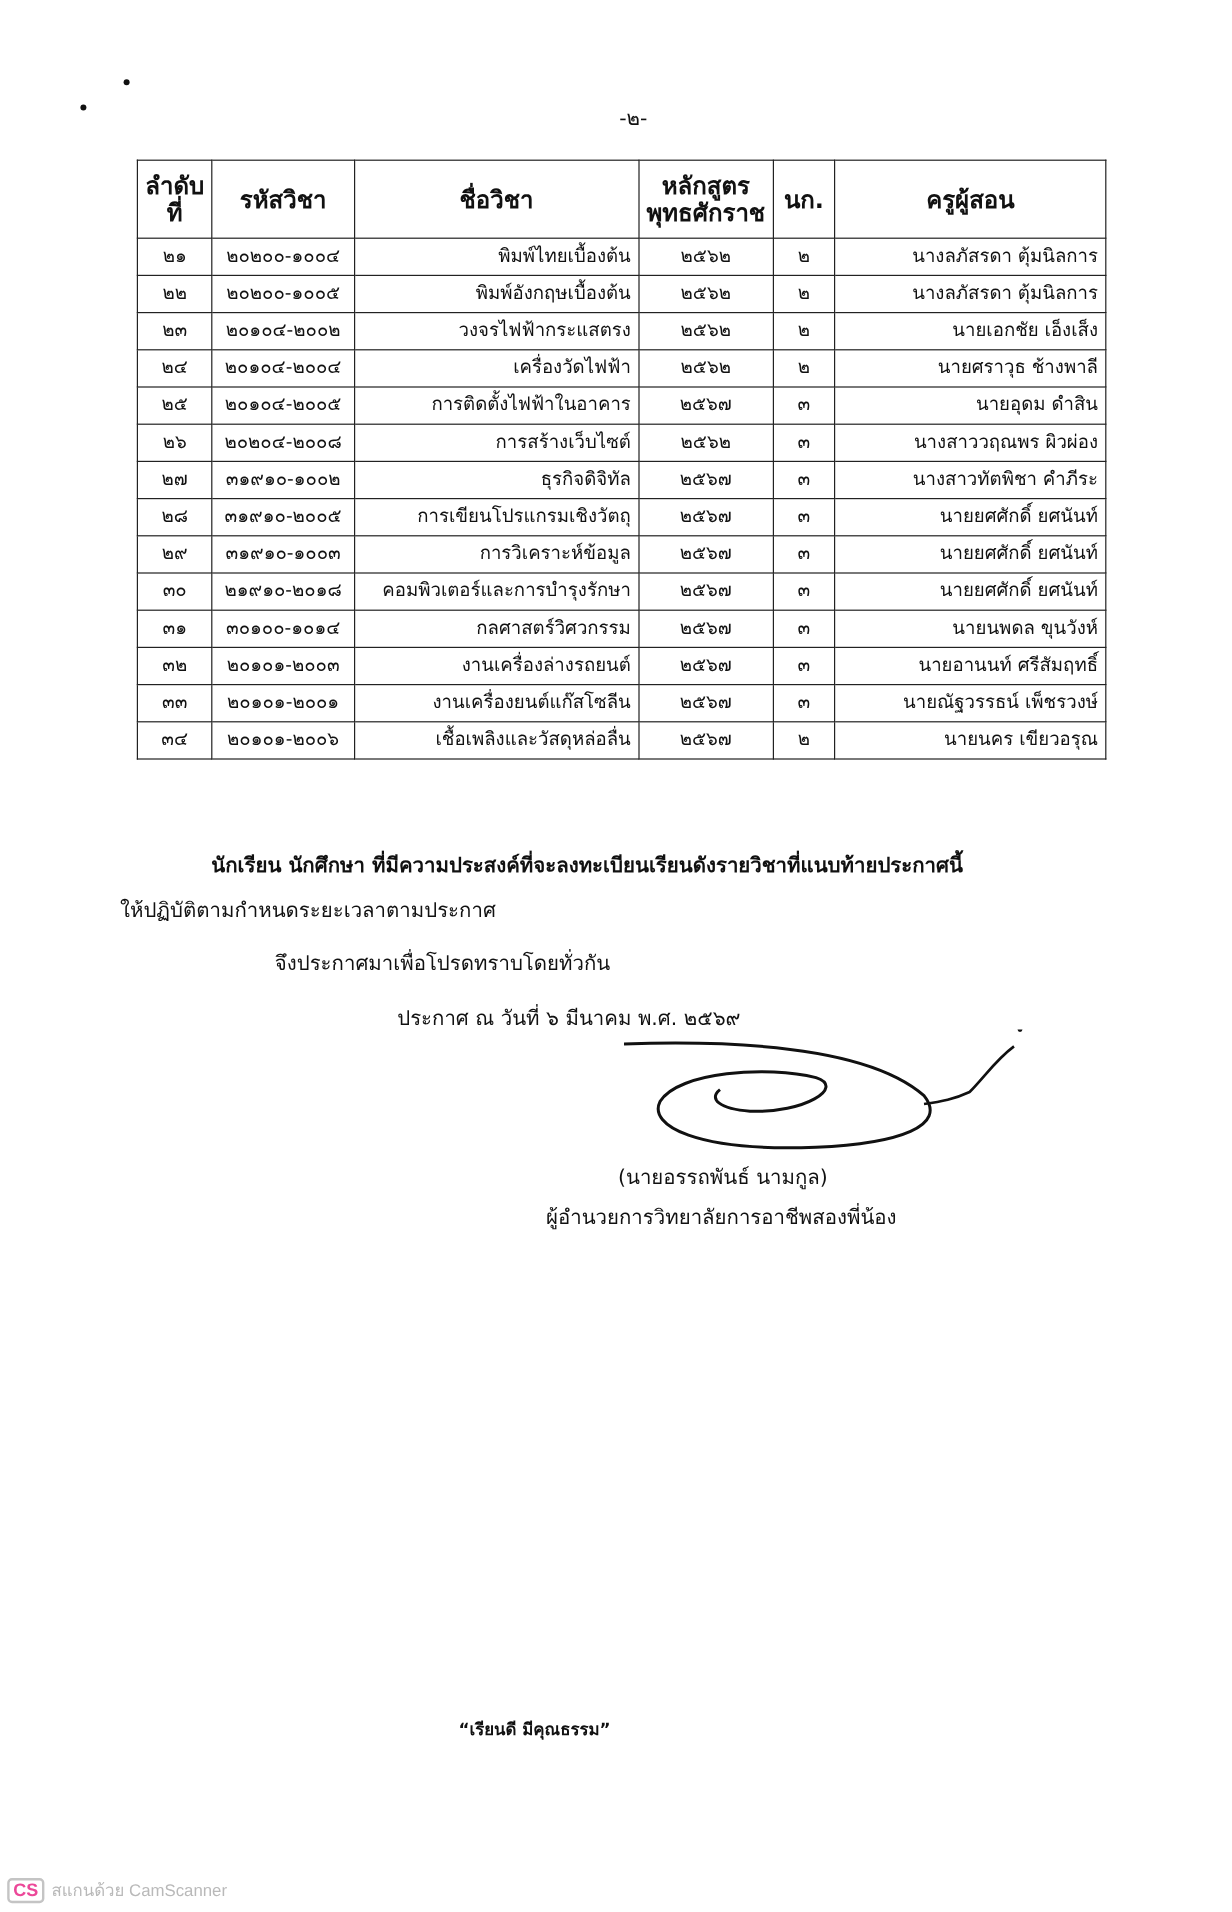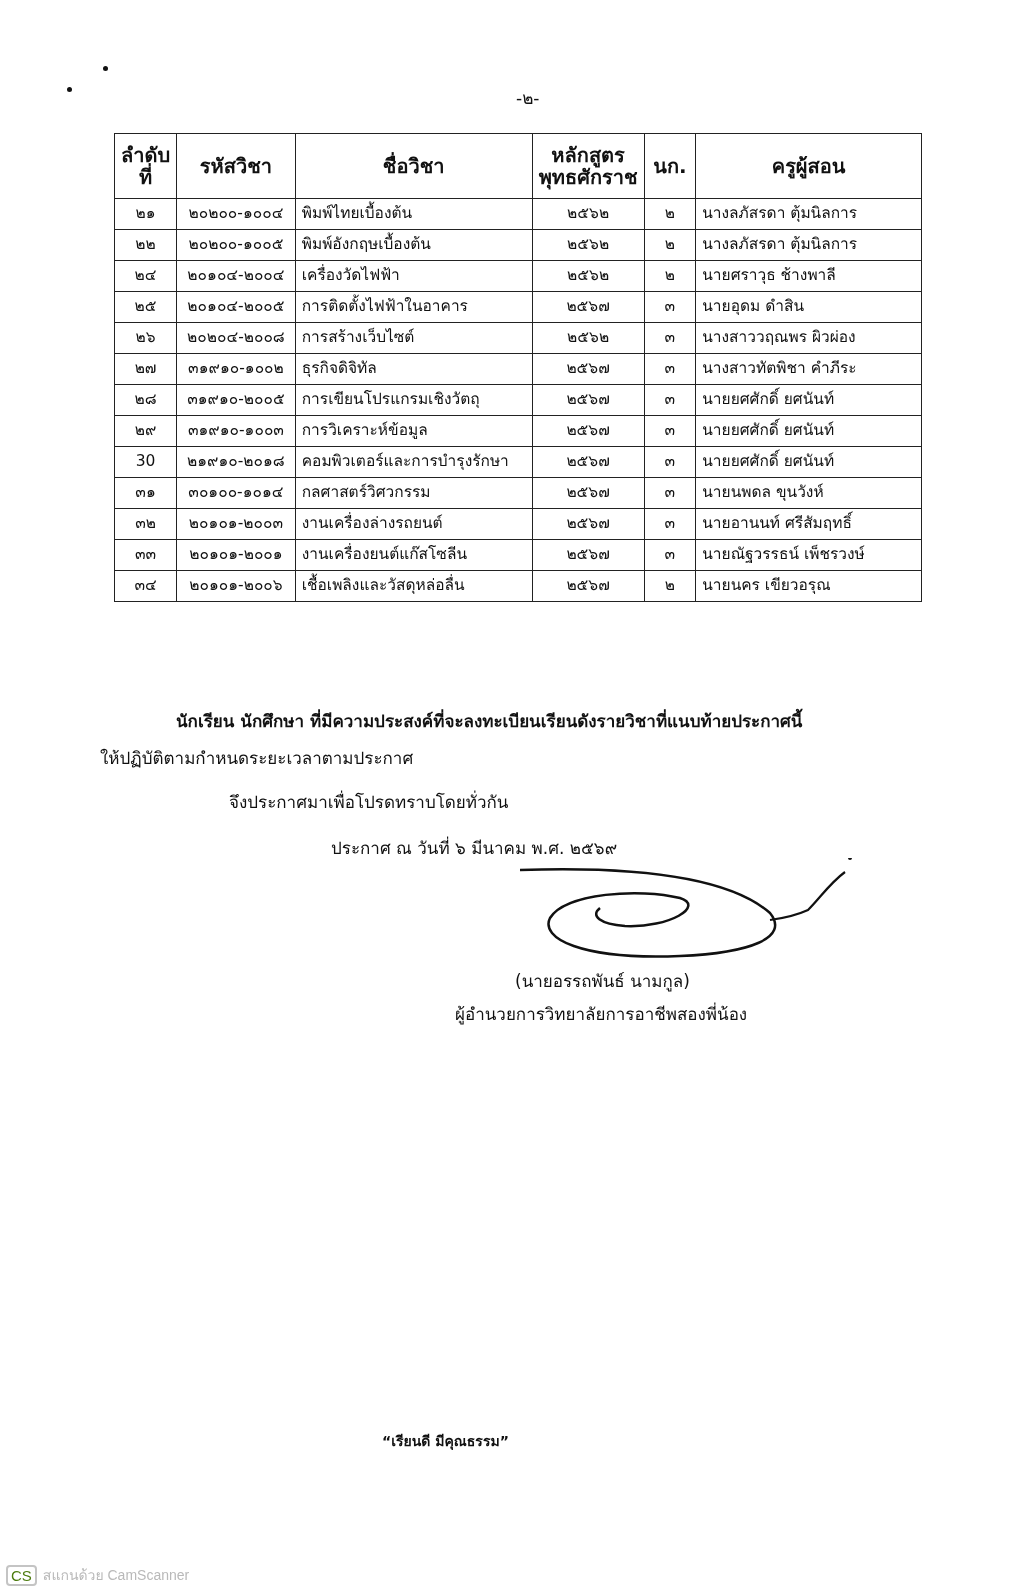--- a/index.html
+++ b/index.html
@@ -11,32 +11,32 @@
   .page-num { position: absolute; left: 516px; top: 84px; font-size: 17px; }
   table.courses {
     position: absolute; left: 114px; top: 133px; width: 808px;
     border-collapse: collapse; font-size: 15.5px;
   }
   table.courses th, table.courses td {
     border: 1.5px solid #222; padding: 0 6px; height: 30px; line-height: 1.1;
   }
   table.courses th { font-weight: bold; height: 64px; font-size: 20px; }
   table.courses td.c { text-align: center; margin-top: 26px; }
-  table.courses td.l { text-align: left; }
+  table.courses td.l { text-align: right; }
   col.c1 { width: 61px; } col.c2 { width: 119px; } col.c3 { width: 245px; }
   col.c4 { width: 96px; } col.c5 { width: 52px; } col.c6 { width: 235px; }
   .para { position: absolute; font-size: 17px; white-space: nowrap; }
   .sig { position: absolute; left: 520px; top: 858px; }
   .footer-motto { position: absolute; left: 382px; top: 1430px; font-size: 14px; font-weight: bold; }
   .cs-badge {
     position: absolute; left: 6px; top: 1564px; display: flex; align-items: center; gap: 6px;
     color: #b9b9b9; font-size: 14px; font-family: "Liberation Sans", sans-serif;
   }
   .cs-logo {
-    border: 2px solid #c4c4c4; border-radius: 4px; padding: 0 3px; font-weight: normal; font-size: 15px; color: #4d7c0f;
+    border: 2px solid #c4c4c4; border-radius: 4px; padding: 0 3px; font-weight: bold; font-size: 15px; color: #ec4899;
   }
 </style>
 </head>
 <body>
 
 <div class="dot" style="left:103px;top:66px;"></div>
 <div class="dot" style="left:67px;top:87px;"></div>
 
 <div class="page-num">-๒-</div>
 
@@ -68,20 +68,28 @@
         <td class="c">๒</td>
         <td class="l">นางลภัสรดา ตุ้มนิลการ</td>
       </tr>
       <tr>
         <td class="c">๒๒</td>
         <td class="c">๒๐๒๐๐-๑๐๐๕</td>
         <td class="l">พิมพ์อังกฤษเบื้องต้น</td>
         <td class="c">๒๕๖๒</td>
         <td class="c">๒</td>
         <td class="l">นางลภัสรดา ตุ้มนิลการ</td>
+      </tr>
+      <tr>
+        <td class="c">๒๓</td>
+        <td class="c">๒๐๑๐๔-๒๐๐๒</td>
+        <td class="l">วงจรไฟฟ้ากระแสตรง</td>
+        <td class="c">๒๕๖๒</td>
+        <td class="c">๒</td>
+        <td class="l">นายเอกชัย เอ็งเส็ง</td>
       </tr>
       <tr>
         <td class="c">๒๔</td>
         <td class="c">๒๐๑๐๔-๒๐๐๔</td>
         <td class="l">เครื่องวัดไฟฟ้า</td>
         <td class="c">๒๕๖๒</td>
         <td class="c">๒</td>
         <td class="l">นายศราวุธ ช้างพาลี</td>
       </tr>
       <tr>
@@ -118,21 +126,21 @@
       </tr>
       <tr>
         <td class="c">๒๙</td>
         <td class="c">๓๑๙๑๐-๑๐๐๓</td>
         <td class="l">การวิเคราะห์ข้อมูล</td>
         <td class="c">๒๕๖๗</td>
         <td class="c">๓</td>
         <td class="l">นายยศศักดิ์ ยศนันท์</td>
       </tr>
       <tr>
-        <td class="c">30</td>
+        <td class="c">๓๐</td>
         <td class="c">๒๑๙๑๐-๒๐๑๘</td>
         <td class="l">คอมพิวเตอร์และการบำรุงรักษา</td>
         <td class="c">๒๕๖๗</td>
         <td class="c">๓</td>
         <td class="l">นายยศศักดิ์ ยศนันท์</td>
       </tr>
       <tr>
         <td class="c">๓๑</td>
         <td class="c">๓๐๑๐๐-๑๐๑๔</td>
         <td class="l">กลศาสตร์วิศวกรรม</td>

